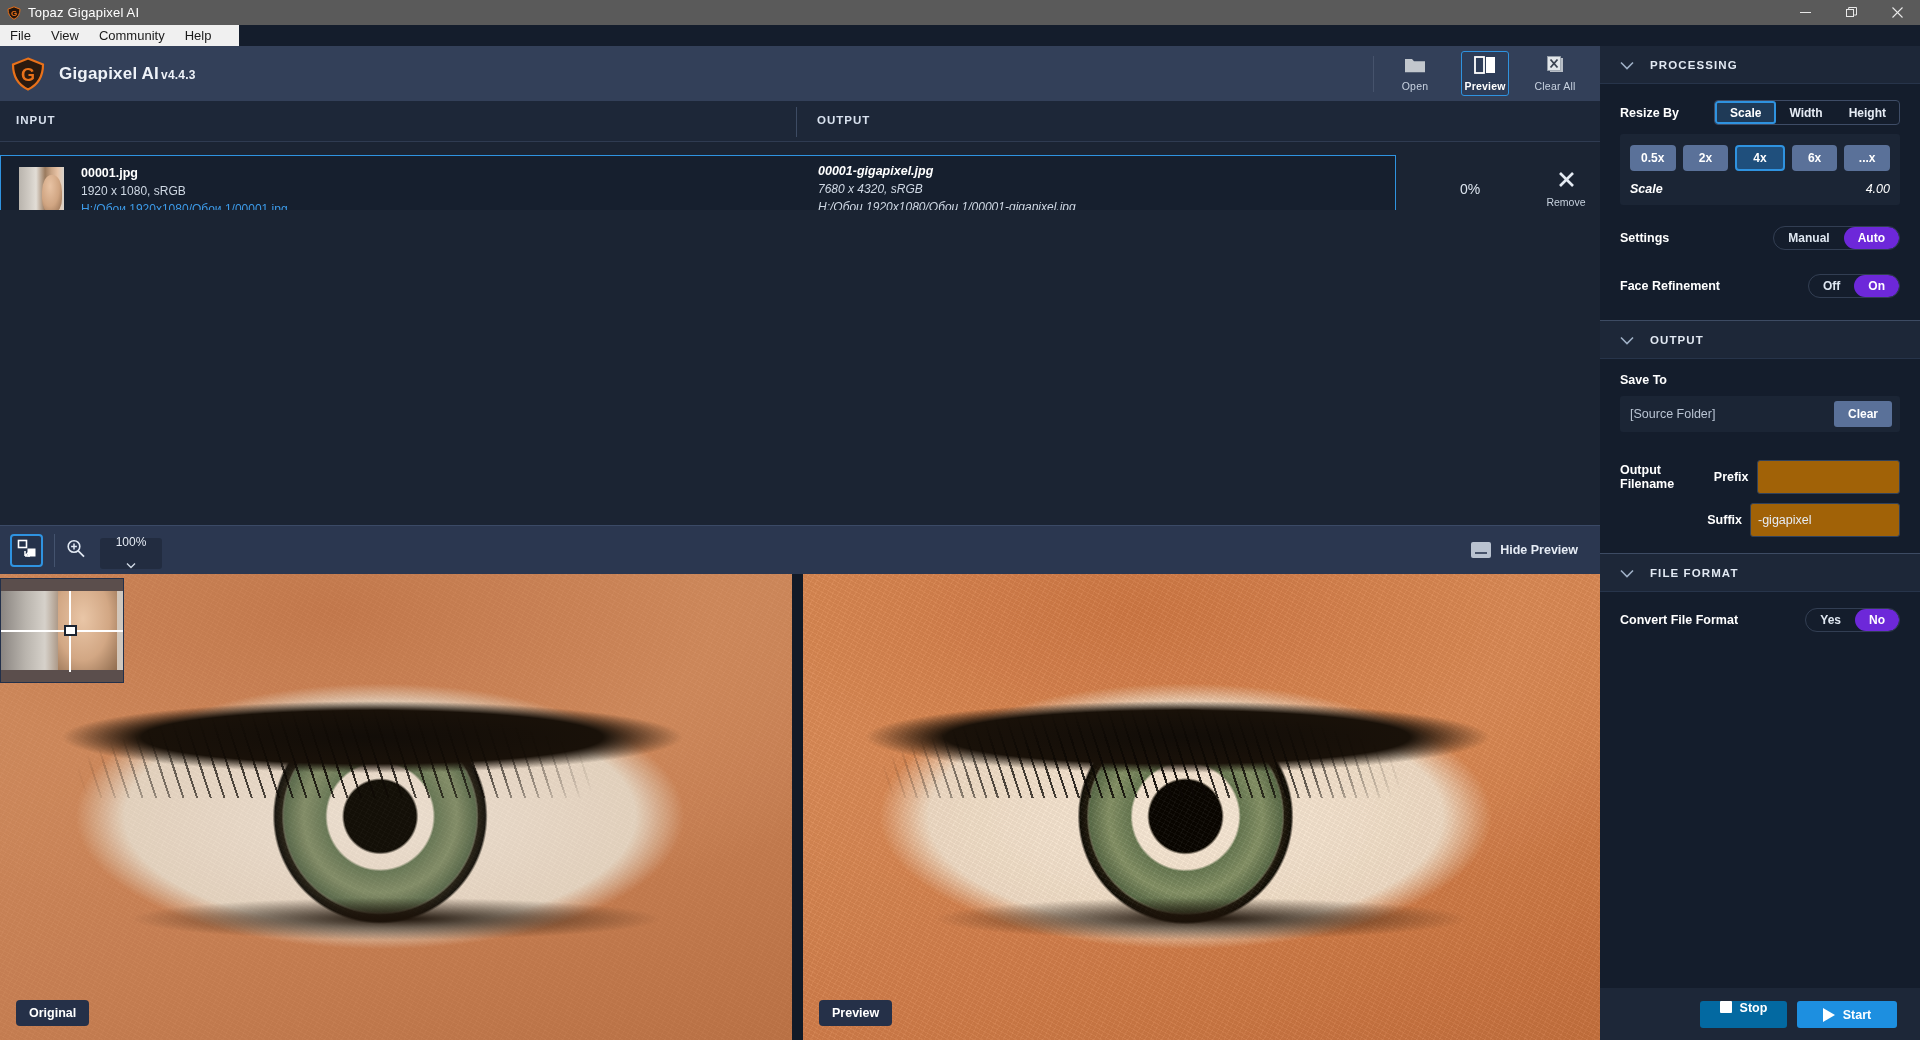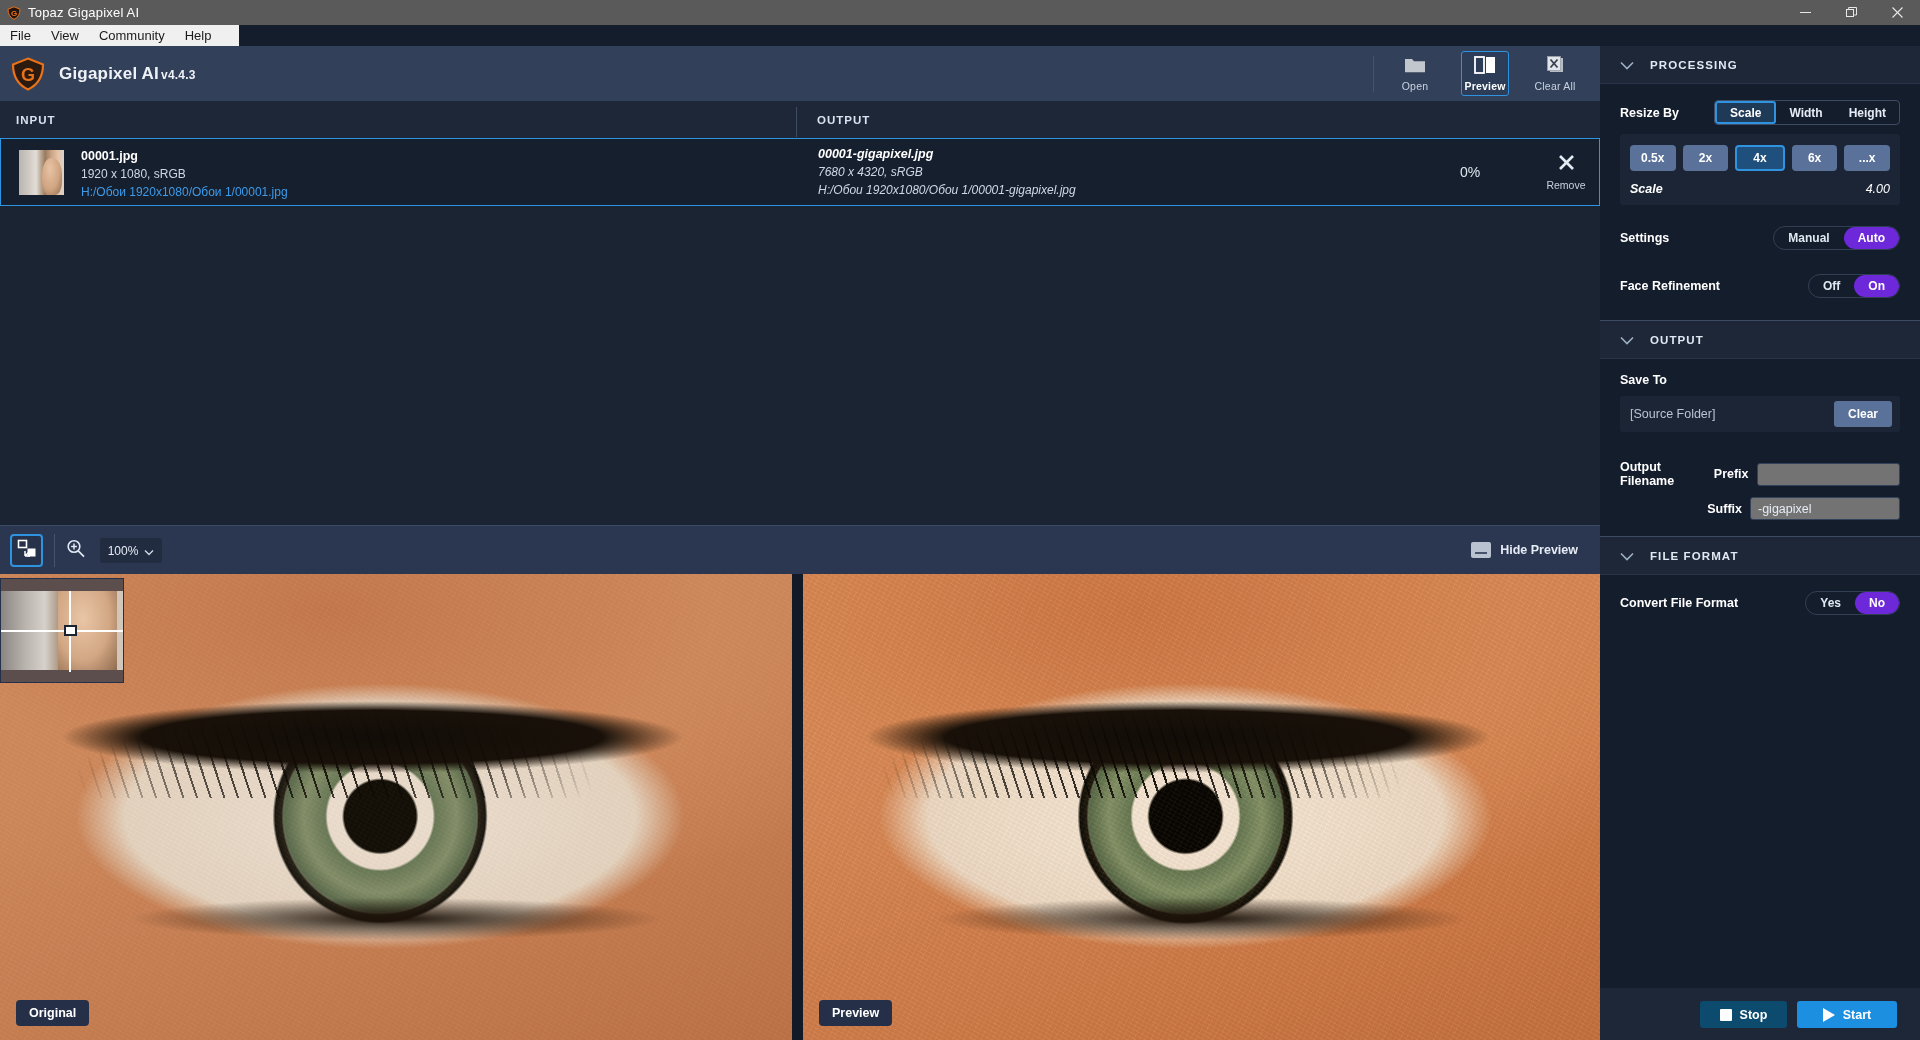--- a/index.html
+++ b/index.html
@@ -55,21 +55,21 @@
   .listhead {
     position:absolute; left:0; top:101px; width:1600px; height:41px;
     background:#1d2738; border-bottom:1px solid #2f3b51;
   }
   .listhead .col-input { position:absolute; left:16px; top:13px; font-size:11.5px; letter-spacing:1px; color:#d9e2ef; font-weight:bold; }
   .listhead .col-output { position:absolute; left:817px; top:13px; font-size:11.5px; letter-spacing:1px; color:#d9e2ef; font-weight:bold; }
   .listhead .vdiv { position:absolute; left:796px; top:6px; width:1px; height:30px; background:#3d4b63; }
 
   
   .filerow {
-    position:absolute; left:0; top:138px; width:1600px; height:68px;
+    position:absolute; left:0; top:155px; width:1396px; height:68px;
     background:#161f2e; border:1px solid #2f93e0;
   }
   .thumb {
     position:absolute; left:18px; top:11px; width:45px; height:45px;
     background:linear-gradient(90deg,#b9b4ad 0%,#cfcac3 22%,#e2ddd6 38%,#9a7a5e 58%,#caa586 72%,#e7c3a6 86%,#d8d3cc 100%);
     overflow:hidden;
   }
   .thumb:after {
     content:""; position:absolute; left:50%; top:18%; width:46%; height:82%;
     background:radial-gradient(ellipse at 40% 30%, #e8c3a4 0%, #d0a582 55%, #8f6b4e 100%);
@@ -97,23 +97,23 @@
     background:#2b3750; border-top:1px solid #3b4a66;
   }
   .fitbtn {
     position:absolute; left:10px; top:8px; width:33px; height:33px;
     border:2px solid #2f93e0; border-radius:4px; background:#25324a;
     display:flex; align-items:center; justify-content:center;
   }
   .tsep { position:absolute; left:54px; top:8px; width:1px; height:33px; background:#44536e; }
   .magnify { position:absolute; left:64px; top:13px; width:24px; height:24px; display:flex; align-items:center; justify-content:center; }
   .zoomsel {
-    position:absolute; left:100px; top:12px; width:62px; height:25px;
+    position:absolute; left:100px; top:12px; width:62px; height:31px;
     background:#222c40; border-radius:3px; display:flex; align-items:center;
-    justify-content:center; gap:6px;
+    justify-content:center; gap:6px;flex-direction:column;
   }
   .zoomsel .zv { font-size:12px; color:#e6ecf5; }
   .hidepreview { position:absolute; right:22px; top:12px; height:24px; display:flex; align-items:center; gap:9px; }
   .hidepreview .hp-label { font-size:12.5px; color:#e6ecf5; font-weight:bold; }
   .hp-icon { width:20px; height:16px; background:#b9c2d0; border-radius:2px; position:relative; }
   .hp-icon:after { content:""; position:absolute; left:4px; right:4px; bottom:4px; height:2px; background:#46526a; }
 
   
   .imgarea { position:absolute; left:0; top:574px; width:1600px; height:466px; background:#121a27; }
   .pane { position:absolute; top:0; height:466px; overflow:hidden; }
@@ -202,26 +202,26 @@
   .scalerow .sv { font-size:12.5px; color:#ffffff; font-style:italic; }
 
   .pill { display:flex; border:1px solid #4a587190; border-radius:13px; height:24px; overflow:hidden; }
   .pill .p { padding:0 14px; height:22px; display:flex; align-items:center; font-size:12px; color:#dfe7f1; font-weight:bold; }
   .pill .p.on { background:#6d28d9; color:#ffffff; border-radius:13px; }
 
   .saveto-box { background:#1b2535; border-radius:3px; height:36px; margin-top:9px; display:flex; align-items:center; justify-content:space-between; padding:0 8px 0 10px; }
   .saveto-box .sfolder { font-size:12.5px; color:#b9c4d3; }
   .browse { background:#5a7199; color:#ffffff; font-size:12px; font-weight:bold; padding:6px 14px; border-radius:3px; }
 
-  .field { background:#737373; border:1px solid #33425a; border-radius:3px; height:23px; width:150px;
-           display:flex; align-items:center; padding:4px 7px; font-size:12.5px; color:#e6ecf5; }
+  .field { background:#a16207; border:1px solid #33425a; border-radius:3px; height:23px; width:150px;
+           display:flex; align-items:center; padding:16px 7px; font-size:12.5px; color:#e6ecf5; }
 
   .botbar { position:absolute; left:1600px; bottom:0; width:320px; height:52px; background:#1d2738; }
   .stopbtn { position:absolute; left:100px; top:13px; width:87px; height:27px; border-radius:3px;
-             background:#0c4a6e; display:flex; align-items:center; justify-content:center; gap:8px;
+             background:#0369a1; display:flex; justify-content:center; gap:8px;
              color:#ffffff; font-size:12.5px; font-weight:bold; }
   .startbtn { position:absolute; left:197px; top:13px; width:100px; height:27px; border-radius:3px;
               background:#1d8fe0; display:flex; align-items:center; justify-content:center; gap:8px;
               color:#ffffff; font-size:12.5px; font-weight:bold; }
   .sq { width:12px; height:12px; background:#ffffff; border-radius:1px; }
   .tri { width:0; height:0; border-left:12px solid #ffffff; border-top:7px solid transparent; border-bottom:7px solid transparent; }
   .sec-div { height:1px; background:#3d4b63; }
 </style>
 </head>
 <body>

